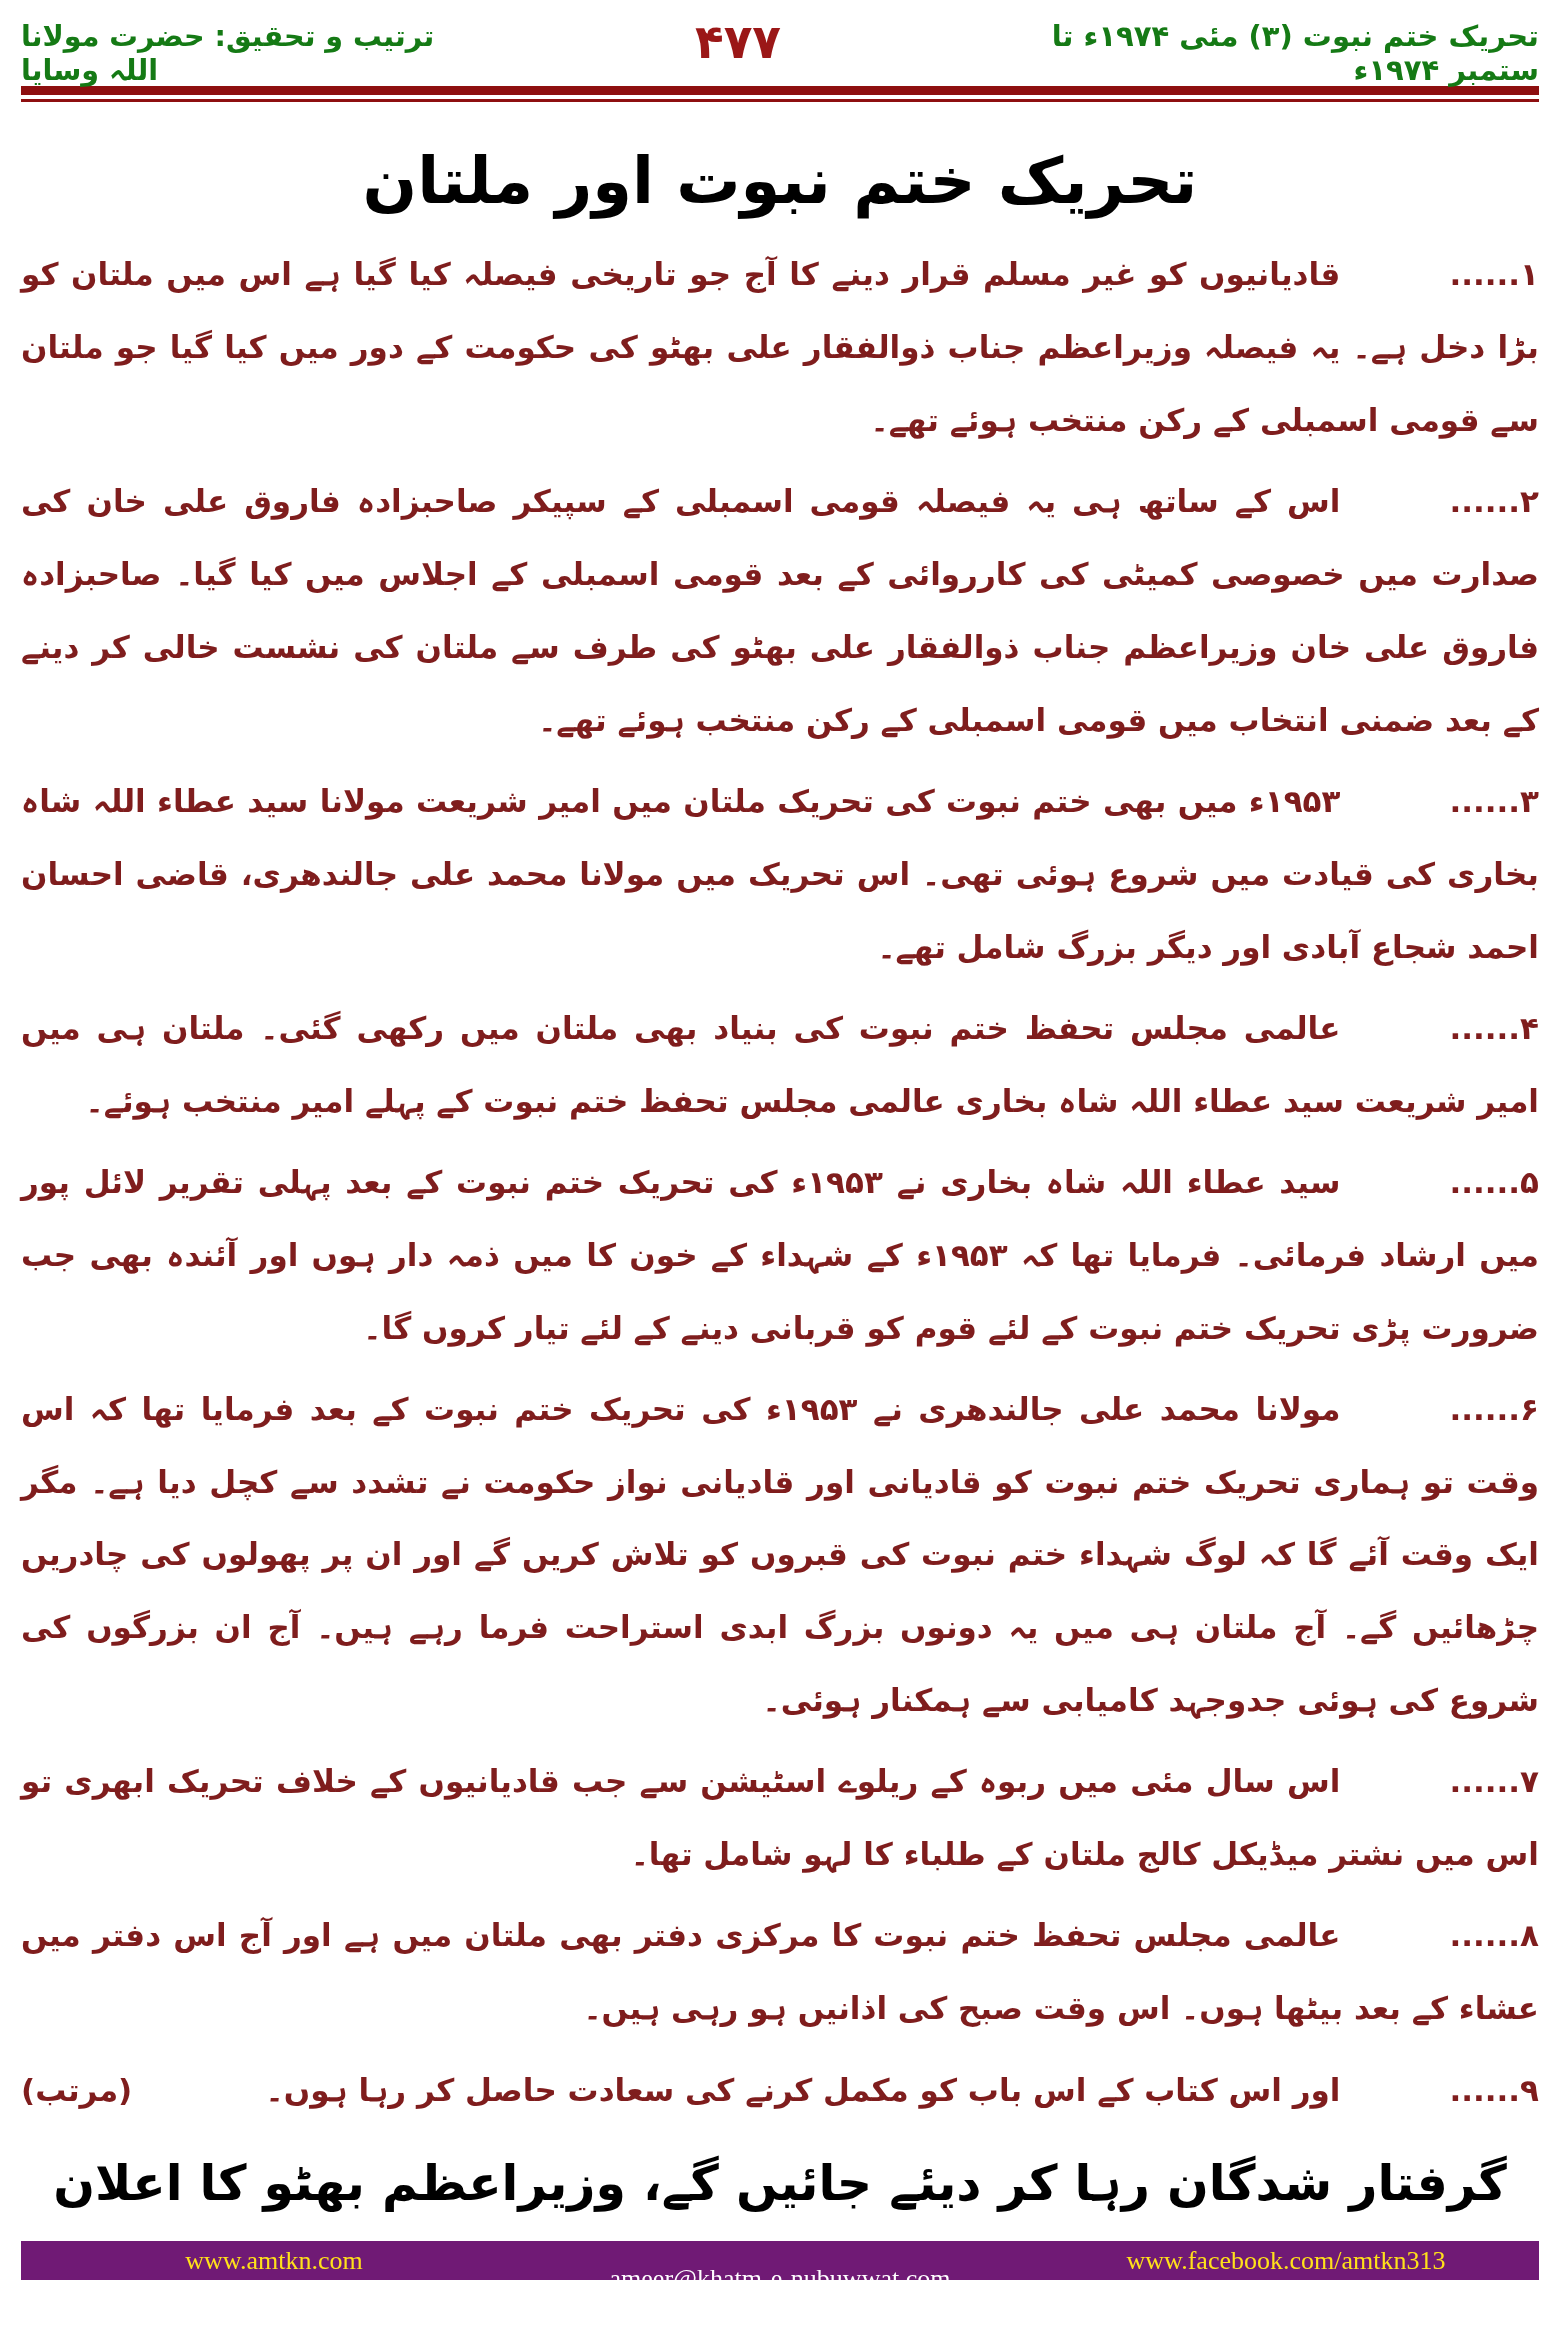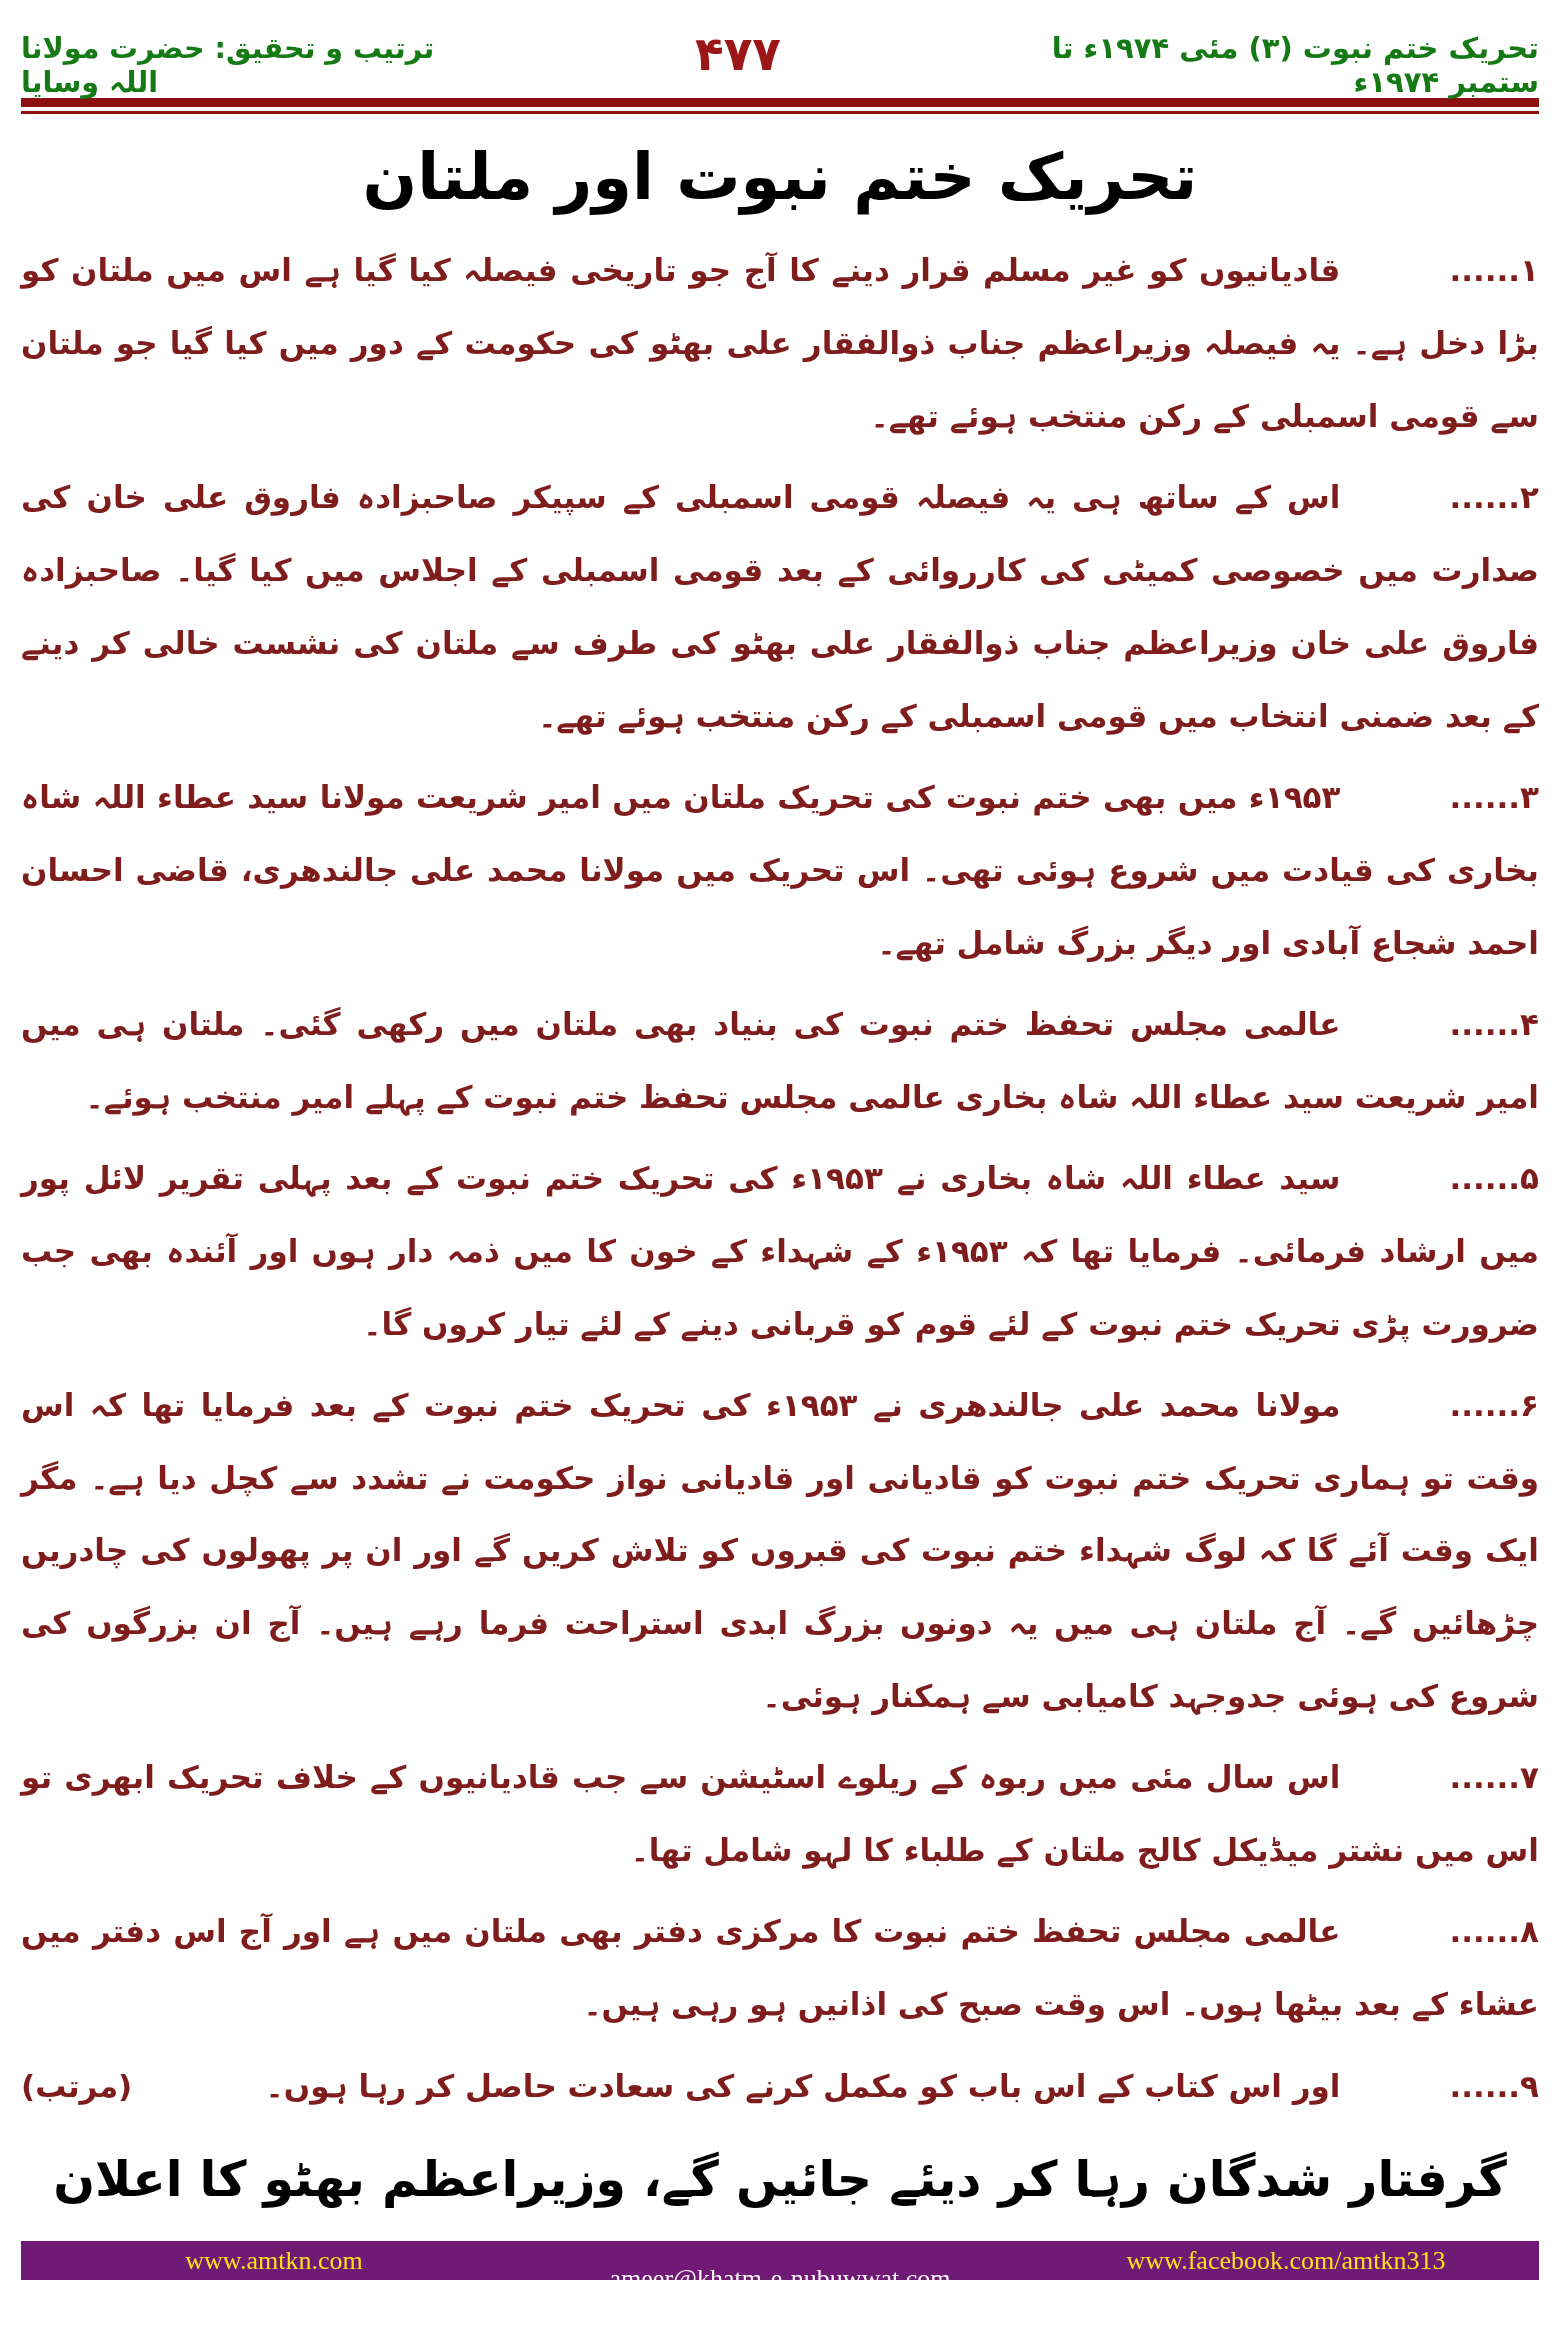--- a/index.html
+++ b/index.html
@@ -2,21 +2,21 @@
 <html lang="ur" style="font-size:13.4px"><head>
 <meta charset="utf-8">
 <style>
   html, body { margin: 0; padding: 0; background: #ffffff; }
   .page {
     position: relative;
     width: 1560px;
     height: 2330px;
     background: #ffffff;
     box-sizing: border-box;
-    padding: 12px 21px;
+    padding: 0 21px;
     overflow: hidden;
     font-family: "DejaVu Sans", sans-serif;
   }
   
   .hdr {
     display: flex;
     align-items: flex-start;
     justify-content: space-between;
     padding-top: 18.5px;
     height: 81px;
@@ -50,21 +50,21 @@
   
   .rule-thick { height: 9.2px; background: #8e0f10; margin-top: 5px; }
   .rule-thin  { height: 3.4px;  background: #8e0f10; margin-top: 3.4px; }
   
   .title {
     direction: rtl;
     text-align: center;
     font-size: 64px;
     font-weight: bold;
     color: #000000;
-    margin: 22px 0 15px 0;
+    margin: 38px 0 15px 0;
     line-height: 1.3;
   }
   
   .content { direction: rtl; }
   .item {
     direction: rtl;
     text-align: justify;
     font-size: 31px;
     font-weight: bold;
     color: #7f1d1d;

